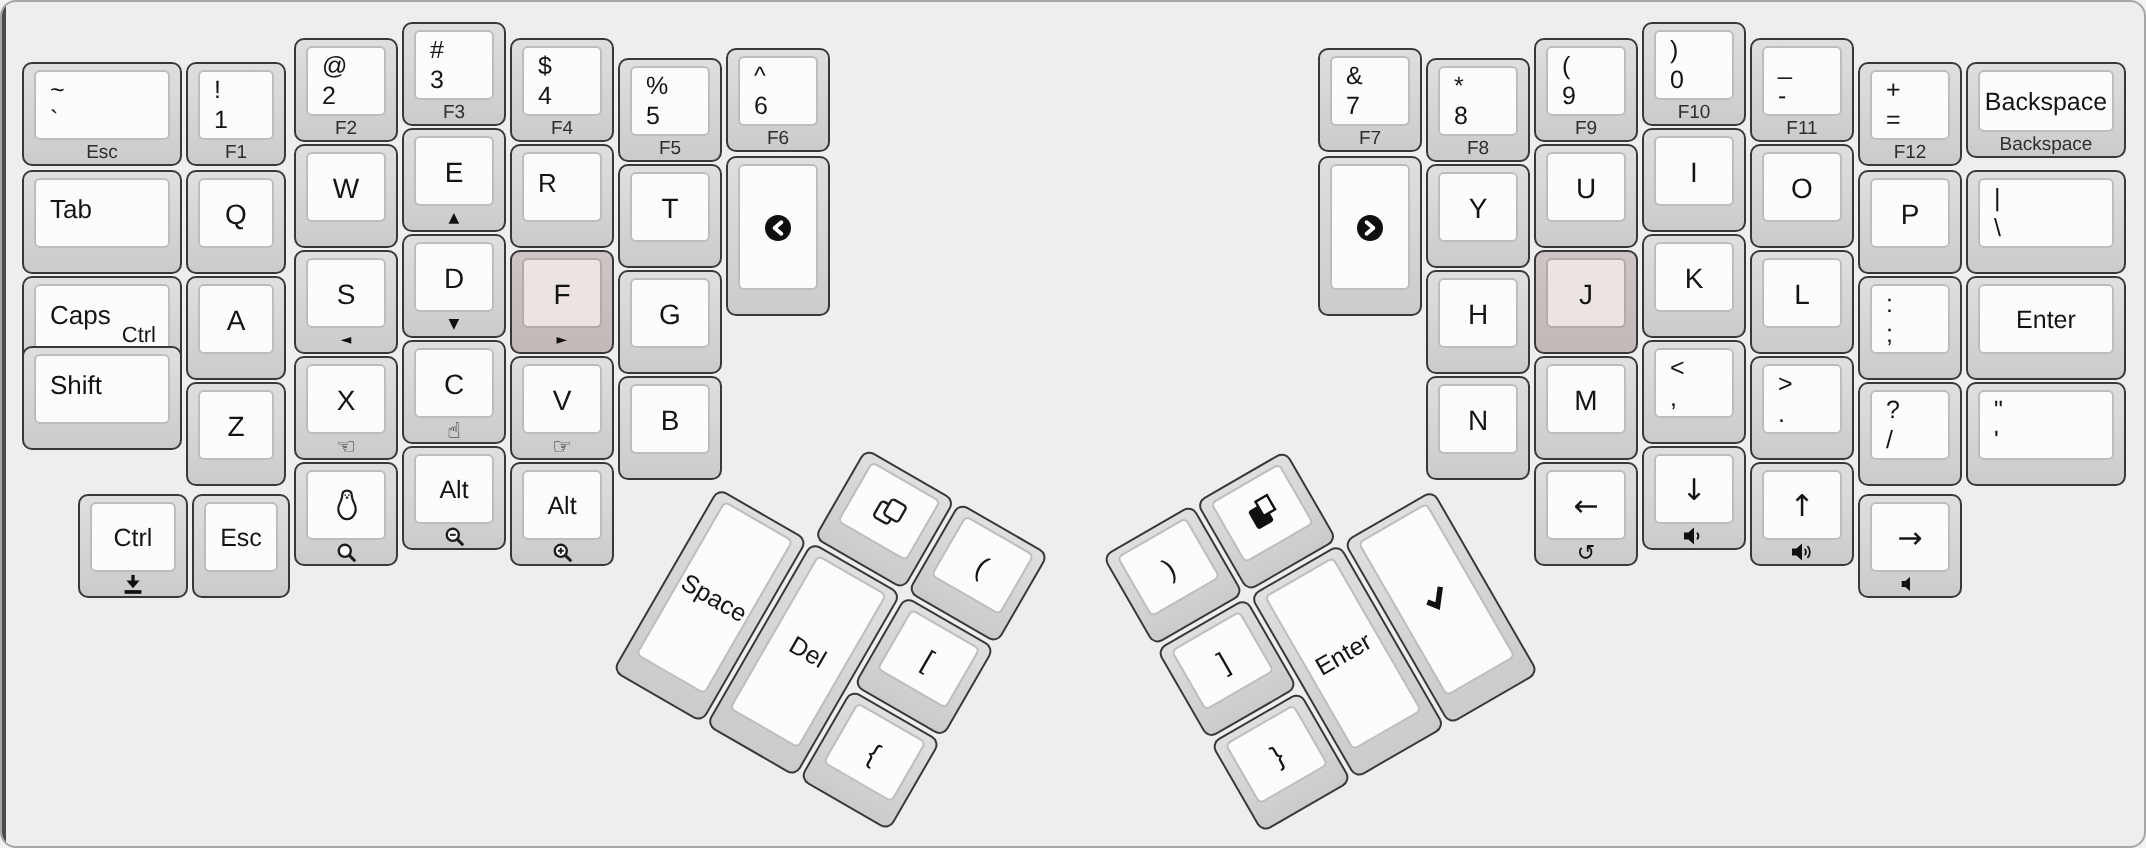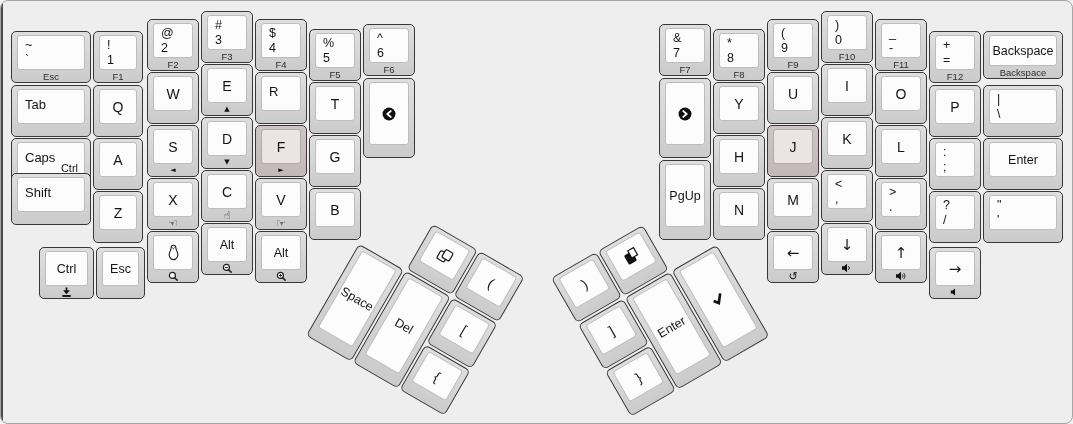--- a/index.html
+++ b/index.html
@@ -500,25 +500,20 @@
       </div>
     </div>
     <div class="key" style="left: 982px; top: 84px; width: 80px; height: 52px;">
       <div class="cap">
         <div class="sym">
           <span>|</span>
           <span>\</span>
         </div>
       </div>
     </div>
-    <div class="key" style="left: 658px; top: 159px; width: 52px; height: 80px;">
-      <div class="cap">
-        <span class="center-label word">PgUp</span>
-      </div>
-    </div>
     <div class="key" style="left: 712px; top: 134px; width: 52px; height: 52px;">
       <div class="cap">
         <span class="center-label">H</span>
       </div>
     </div>
     <div class="key homing" style="left: 766px; top: 124px; width: 52px; height: 52px;">
       <div class="cap">
         <span class="center-label">J</span>
       </div>
     </div>

